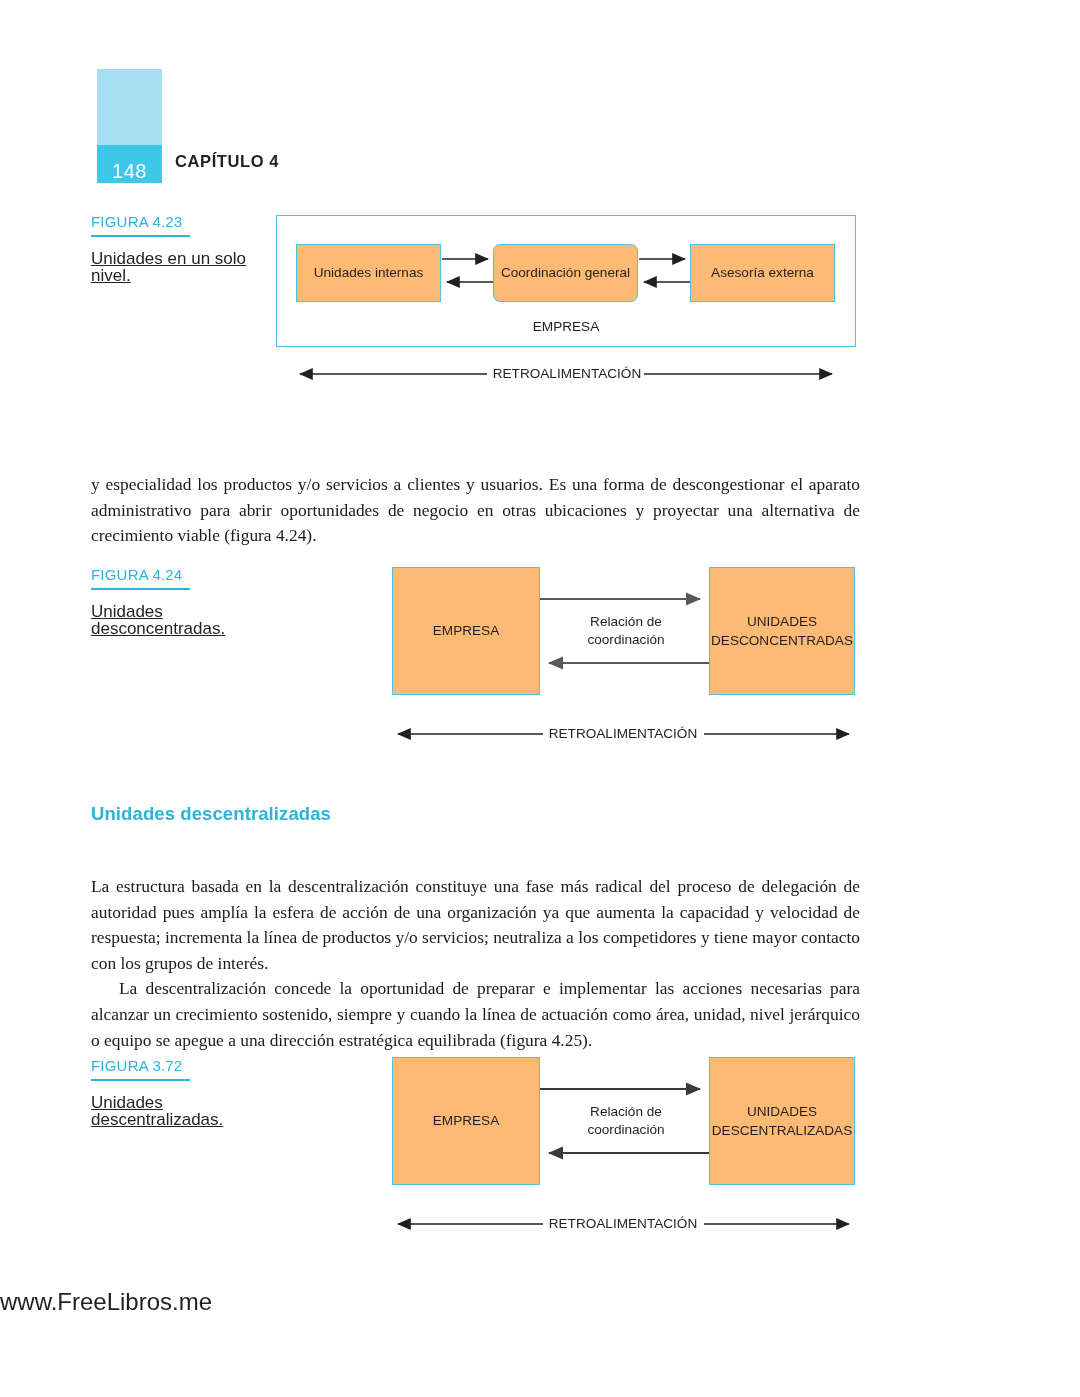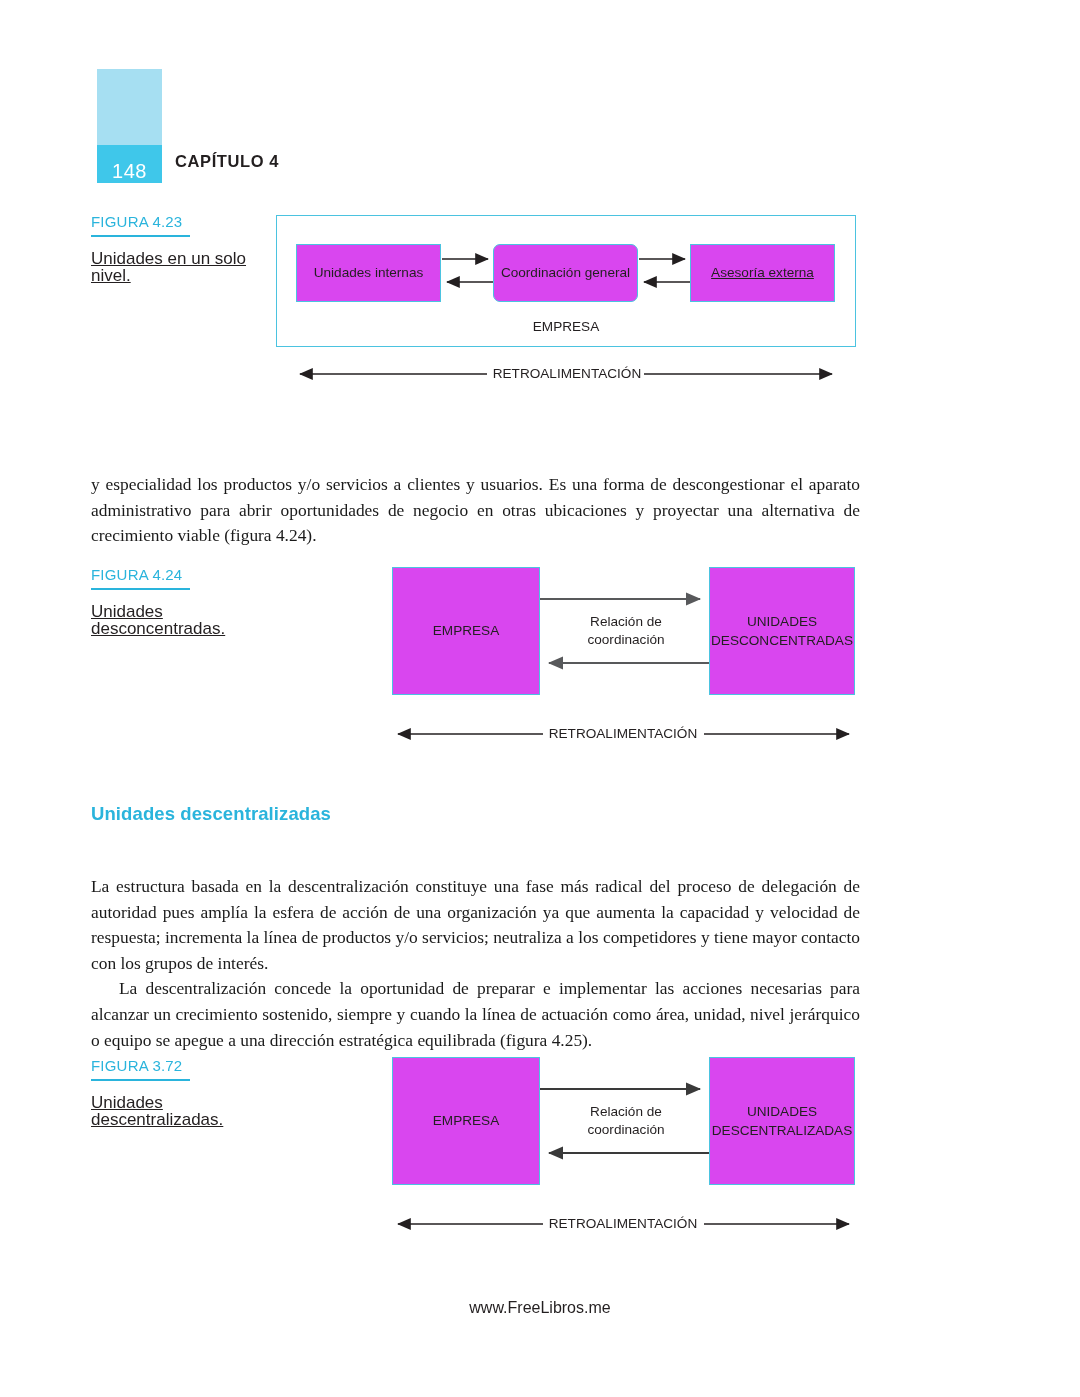--- a/index.html
+++ b/index.html
@@ -103,21 +103,21 @@
     font-family: "Liberation Sans", sans-serif;
     font-size: 18.5px;
     font-weight: bold;
     color: #2ab4dc;
     letter-spacing: 0.1px;
   }
 
   
   .dgm-box {
     position: absolute;
-    background: #d946ef;
+    background: #fdba74;
     border: 1.4px solid #4bc3e0;
     box-sizing: border-box;
     display: flex;
     align-items: center;
     justify-content: center;
     text-align: center;
     font-size: 13.6px;
     line-height: 18px;
     color: #231f20;
   }
@@ -138,24 +138,22 @@
     position: absolute;
     overflow: visible;
   }
 
   
   .footer {
     position: absolute;
     left: 0;
     top: 1288px;
     width: 1080px;
-    text-align: center;
-    font-size: 16px;
-    color: #231f20;
-    margin-top: 11px;
+    font-size: 24px;
+    color: #231f20;
   }
 </style>
 </head>
 <body>
 
 <div class="page-tab"></div>
 <div class="page-num-band"></div>
 <div class="page-num">148</div>
 <div class="chapter-label">CAPÍTULO 4</div>
 
@@ -168,21 +166,21 @@
 <div class="dgm-outer" style="left:276px; top:215px; width:580px; height:132px;"></div>
 
 <div class="dgm-box" style="left:296px; top:244px; width:145px; height:58px;">
   <span>Unidades internas</span>
 </div>
 
 <div class="dgm-box" style="left:493px; top:244px; width:145px; height:58px;border-radius:7px;">
   <span>Coordinación general</span>
 </div>
 
-<div class="dgm-box" style="left:690px; top:244px; width:145px; height:58px;text-decoration:underline;">
+<div class="dgm-box" style="left:690px; top:244px; width:145px; height:58px;">
   <span>Asesoría externa</span>
 </div>
 
 <svg class="dgm-svg" style="left:276px; top:215px;" width="580" height="132">
   <defs>
     <marker id="ah-dark" markerWidth="9" markerHeight="9" refX="8" refY="4.5" orient="auto">
       <path d="M0,0.8 L8.6,4.5 L0,8.2 z" fill="#231f20"></path>
     </marker>
   </defs>
 

